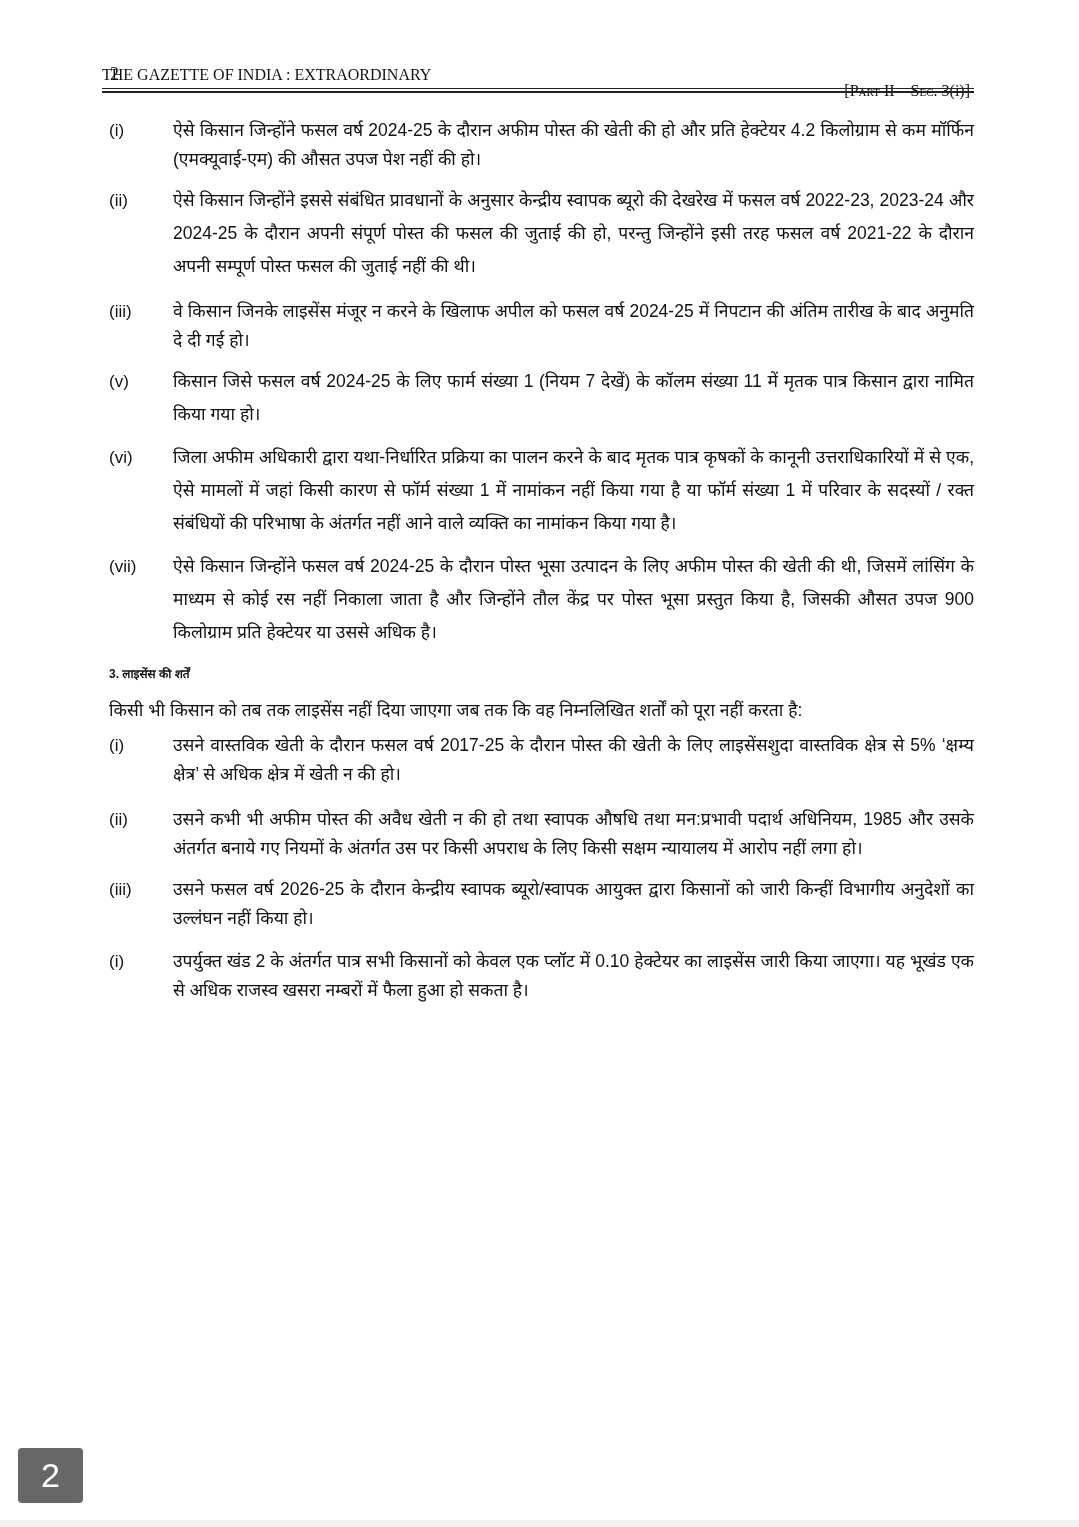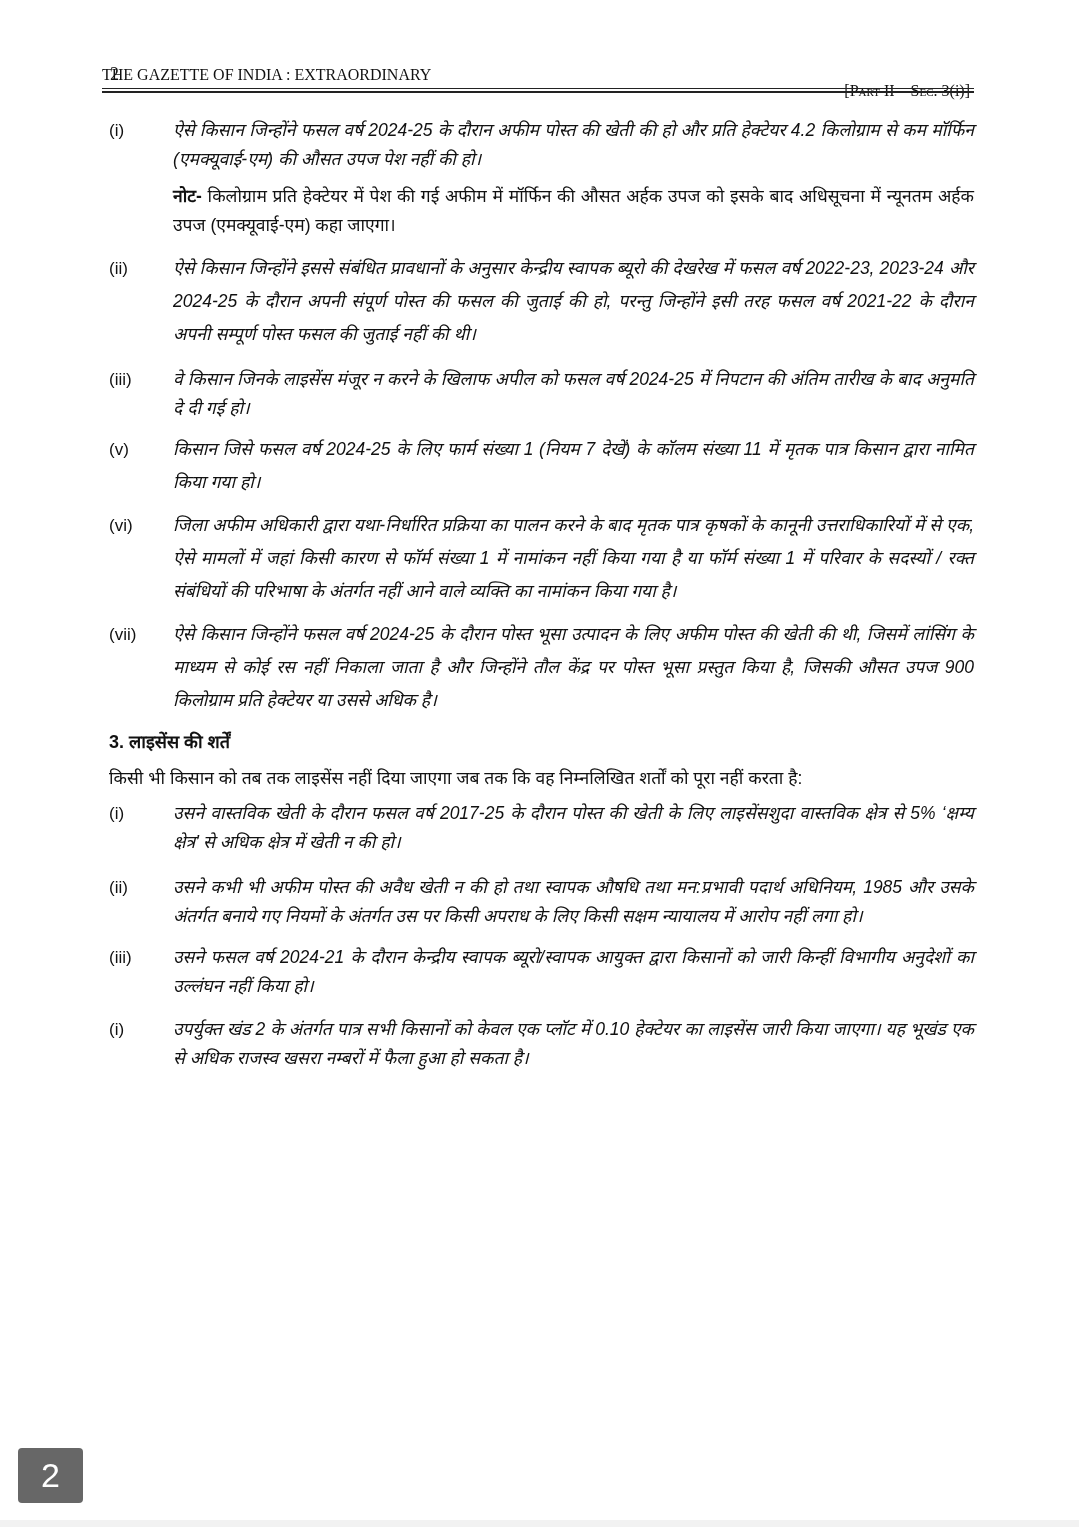--- a/index.html
+++ b/index.html
@@ -17,25 +17,25 @@
   .header .pno { position: absolute; left: 8px; top: 2px; font-size: 18px; }
   .header .title { position: absolute; left: 0; right: 0; top: 4px; text-align: left; }
   .header .part { position: absolute; right: 4px; top: 20px; }
   .header .part .sc { font-variant: small-caps; }
   .rule1 { position: absolute; left: 102px; top: 88px; width: 872px; height: 1px; background: #222; }
   .rule2 { position: absolute; left: 102px; top: 91px; width: 872px; height: 2px; background: #222; }
 
   .content { position: absolute; left: 109px; top: 116px; width: 865px; font-size: 17.5px; }
   .item { position: relative; padding-left: 64px; line-height: 29px; margin-bottom: 10px; }
   .item .num { position: absolute; left: 0; top: 0; font-size: 17px; }
-  .item .txt { text-align: justify; font-style: italic; }
+  .item .txt { text-align: justify; }
   .item.loose { line-height: 33px; }
   .note { padding-left: 64px; line-height: 29px; margin-top: -2px; margin-bottom: 12px; text-align: justify; }
   .note b { font-weight: bold; }
-  .section-title { font-weight: bold; font-size: 18px; line-height: 30px; margin: 8px 0 6px 0; }
+  .section-title { font-weight: bold; font-size: 12px; line-height: 30px; margin: 8px 0 6px 0; }
   .para { line-height: 30px; margin-bottom: 6px; }
 
   .page-badge {
     position: absolute; left: 18px; top: 1448px; width: 65px; height: 55px;
     background: #676767; border-radius: 4px; color: #fff;
     font-size: 34px; line-height: 55px; text-align: center;
   }
 </style>
 </head>
 <body>
@@ -49,21 +49,20 @@
   </div>
   <div class="rule1"></div>
   <div class="rule2"></div>
 
   <div class="content">
 
     <div class="item">
       <span class="num">(i)</span>
       <div class="txt">ऐसे किसान जिन्होंने फसल वर्ष 2024-25 के दौरान अफीम पोस्त की खेती की हो और प्रति हेक्टेयर 4.2 किलोग्राम से कम मॉर्फिन (एमक्यूवाई-एम) की औसत उपज पेश नहीं की हो।</div>
     </div>
-    <div class="note"><b>नोट-</b><span> किलोग्राम प्रति हेक्टेयर में पेश की गई अफीम में मॉर्फिन की औसत अर्हक उपज को इसके बाद अधिसूचना में न्यूनतम अर्हक उपज (एमक्यूवाई-एम) कहा जाएगा।</span></div>
 
     <div class="item loose">
       <span class="num">(ii)</span>
       <div class="txt">ऐसे किसान जिन्होंने इससे संबंधित प्रावधानों के अनुसार केन्द्रीय स्वापक ब्यूरो की देखरेख में फसल वर्ष 2022-23, 2023-24 और 2024-25 के दौरान अपनी संपूर्ण पोस्त की फसल की जुताई की हो, परन्तु जिन्होंने इसी तरह फसल वर्ष 2021-22 के दौरान अपनी सम्पूर्ण पोस्त फसल की जुताई नहीं की थी।</div>
     </div>
     <div class="item" style="margin-top:14px;">
       <span class="num">(iii)</span>
       <div class="txt">वे किसान जिनके लाइसेंस मंजूर न करने के खिलाफ अपील को फसल वर्ष 2024-25 में निपटान की अंतिम तारीख के बाद अनुमति दे दी गई हो।</div>
     </div>
     <div class="item loose">
@@ -85,21 +84,21 @@
     <div class="item">
       <span class="num">(i)</span>
       <div class="txt">उसने वास्तविक खेती के दौरान फसल वर्ष 2017-25 के दौरान पोस्त की खेती के लिए लाइसेंसशुदा वास्तविक क्षेत्र से 5% ‘क्षम्य क्षेत्र’ से अधिक क्षेत्र में खेती न की हो।</div>
     </div>
     <div class="item" style="margin-top:16px;">
       <span class="num">(ii)</span>
       <div class="txt">उसने कभी भी अफीम पोस्त की अवैध खेती न की हो तथा स्वापक औषधि तथा मन:प्रभावी पदार्थ अधिनियम, 1985 और उसके अंतर्गत बनाये गए नियमों के अंतर्गत उस पर किसी अपराध के लिए किसी सक्षम न्यायालय में आरोप नहीं लगा हो।</div>
     </div>
     <div class="item" style="margin-top:12px;">
       <span class="num">(iii)</span>
-      <div class="txt">उसने फसल वर्ष 2024-21 के दौरान केन्द्रीय स्वापक ब्यूरो/स्वापक आयुक्त द्वारा किसानों को जारी किन्हीं विभागीय अनुदेशों का उल्लंघन नहीं किया हो।</div>
+      <div class="txt">उसने फसल वर्ष 2026-25 के दौरान केन्द्रीय स्वापक ब्यूरो/स्वापक आयुक्त द्वारा किसानों को जारी किन्हीं विभागीय अनुदेशों का उल्लंघन नहीं किया हो।</div>
     </div>
 
 
     <div class="item" style="margin-top:14px;">
       <span class="num">(i)</span>
       <div class="txt">उपर्युक्त खंड 2 के अंतर्गत पात्र सभी किसानों को केवल एक प्लॉट में 0.10 हेक्टेयर का लाइसेंस जारी किया जाएगा। यह भूखंड एक से अधिक राजस्व खसरा नम्बरों में फैला हुआ हो सकता है।</div>
     </div>
   </div>
 </div>
 

